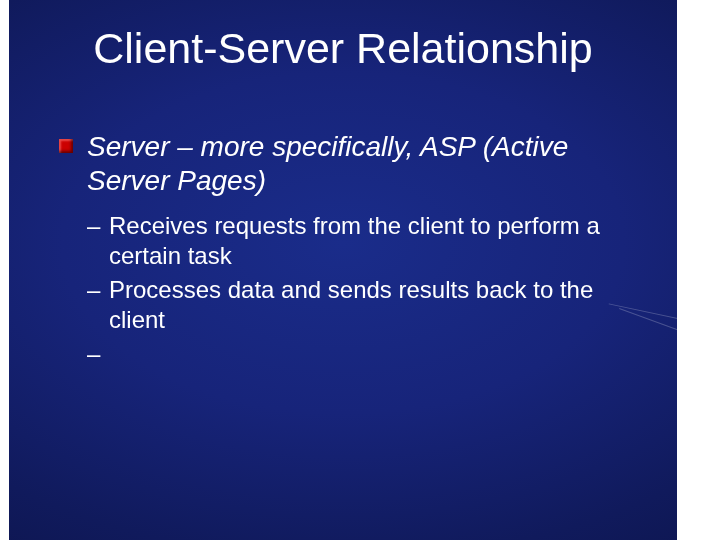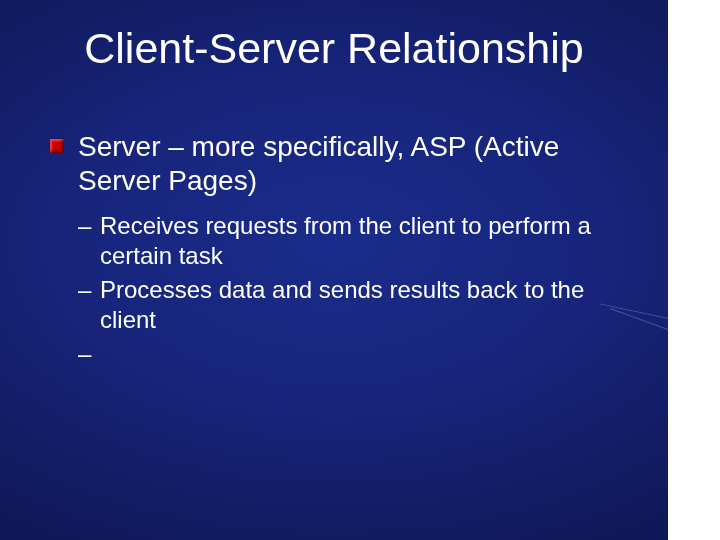--- a/index.html
+++ b/index.html
@@ -13,20 +13,21 @@
   .slide {
     position: relative;
     width: 668px;
     height: 540px;
     background: radial-gradient(ellipse 120% 90% at 50% 45%,
                 #1a2c8a 0%,
                 #17247a 35%,
                 #101a5c 65%,
                 #0a1040 100%);
     color: #ffffff;
+    margin-left: 9px;
   }
   .title {
     position: absolute;
     top: 24px;
     left: 0;
     right: 0;
     text-align: center;
     font-size: 43px;
     font-weight: 400;
     color: #ffffff;
@@ -37,20 +38,21 @@
     top: 130px;
     left: 50px;
     right: 40px;
   }
   .level1 {
     position: relative;
     font-size: 28px;
     line-height: 1.2;
     padding-left: 28px;
     margin-bottom: 14px;
+    font-style: italic;
   }
   .red-bullet {
     position: absolute;
     left: 0;
     top: 9px;
     width: 14px;
     height: 14px;
     background: #cc0000;
     box-shadow: inset -2px -2px 3px rgba(0,0,0,0.5),
                 inset 2px 2px 2px rgba(255,120,120,0.6);

